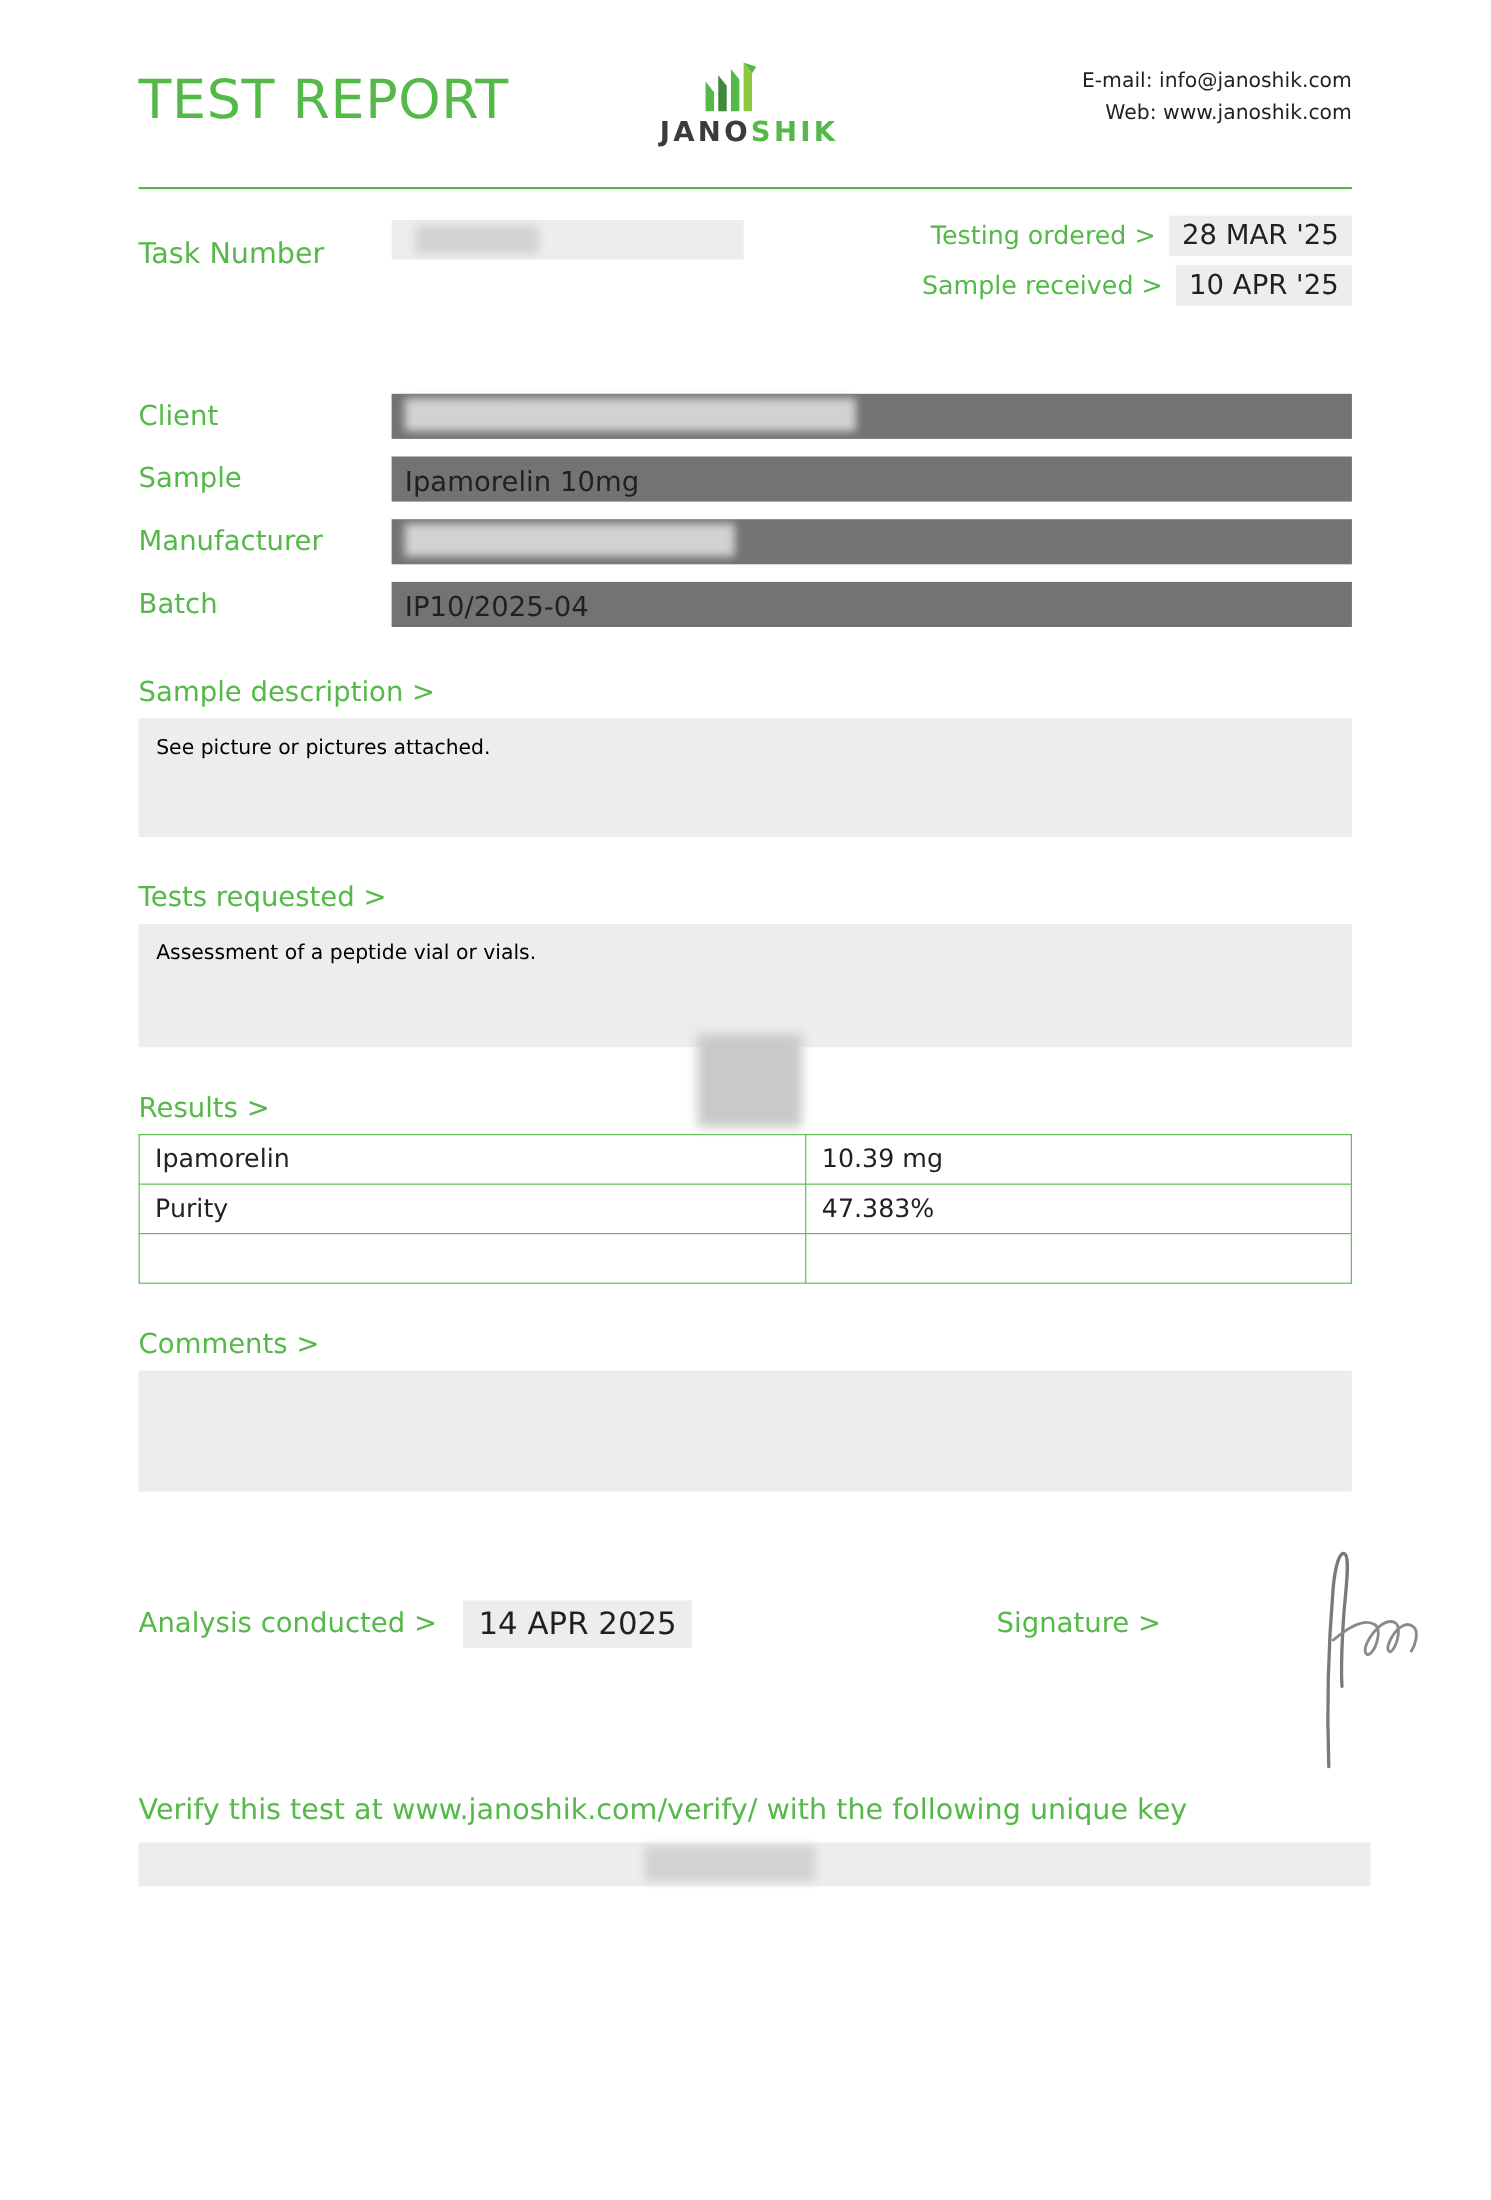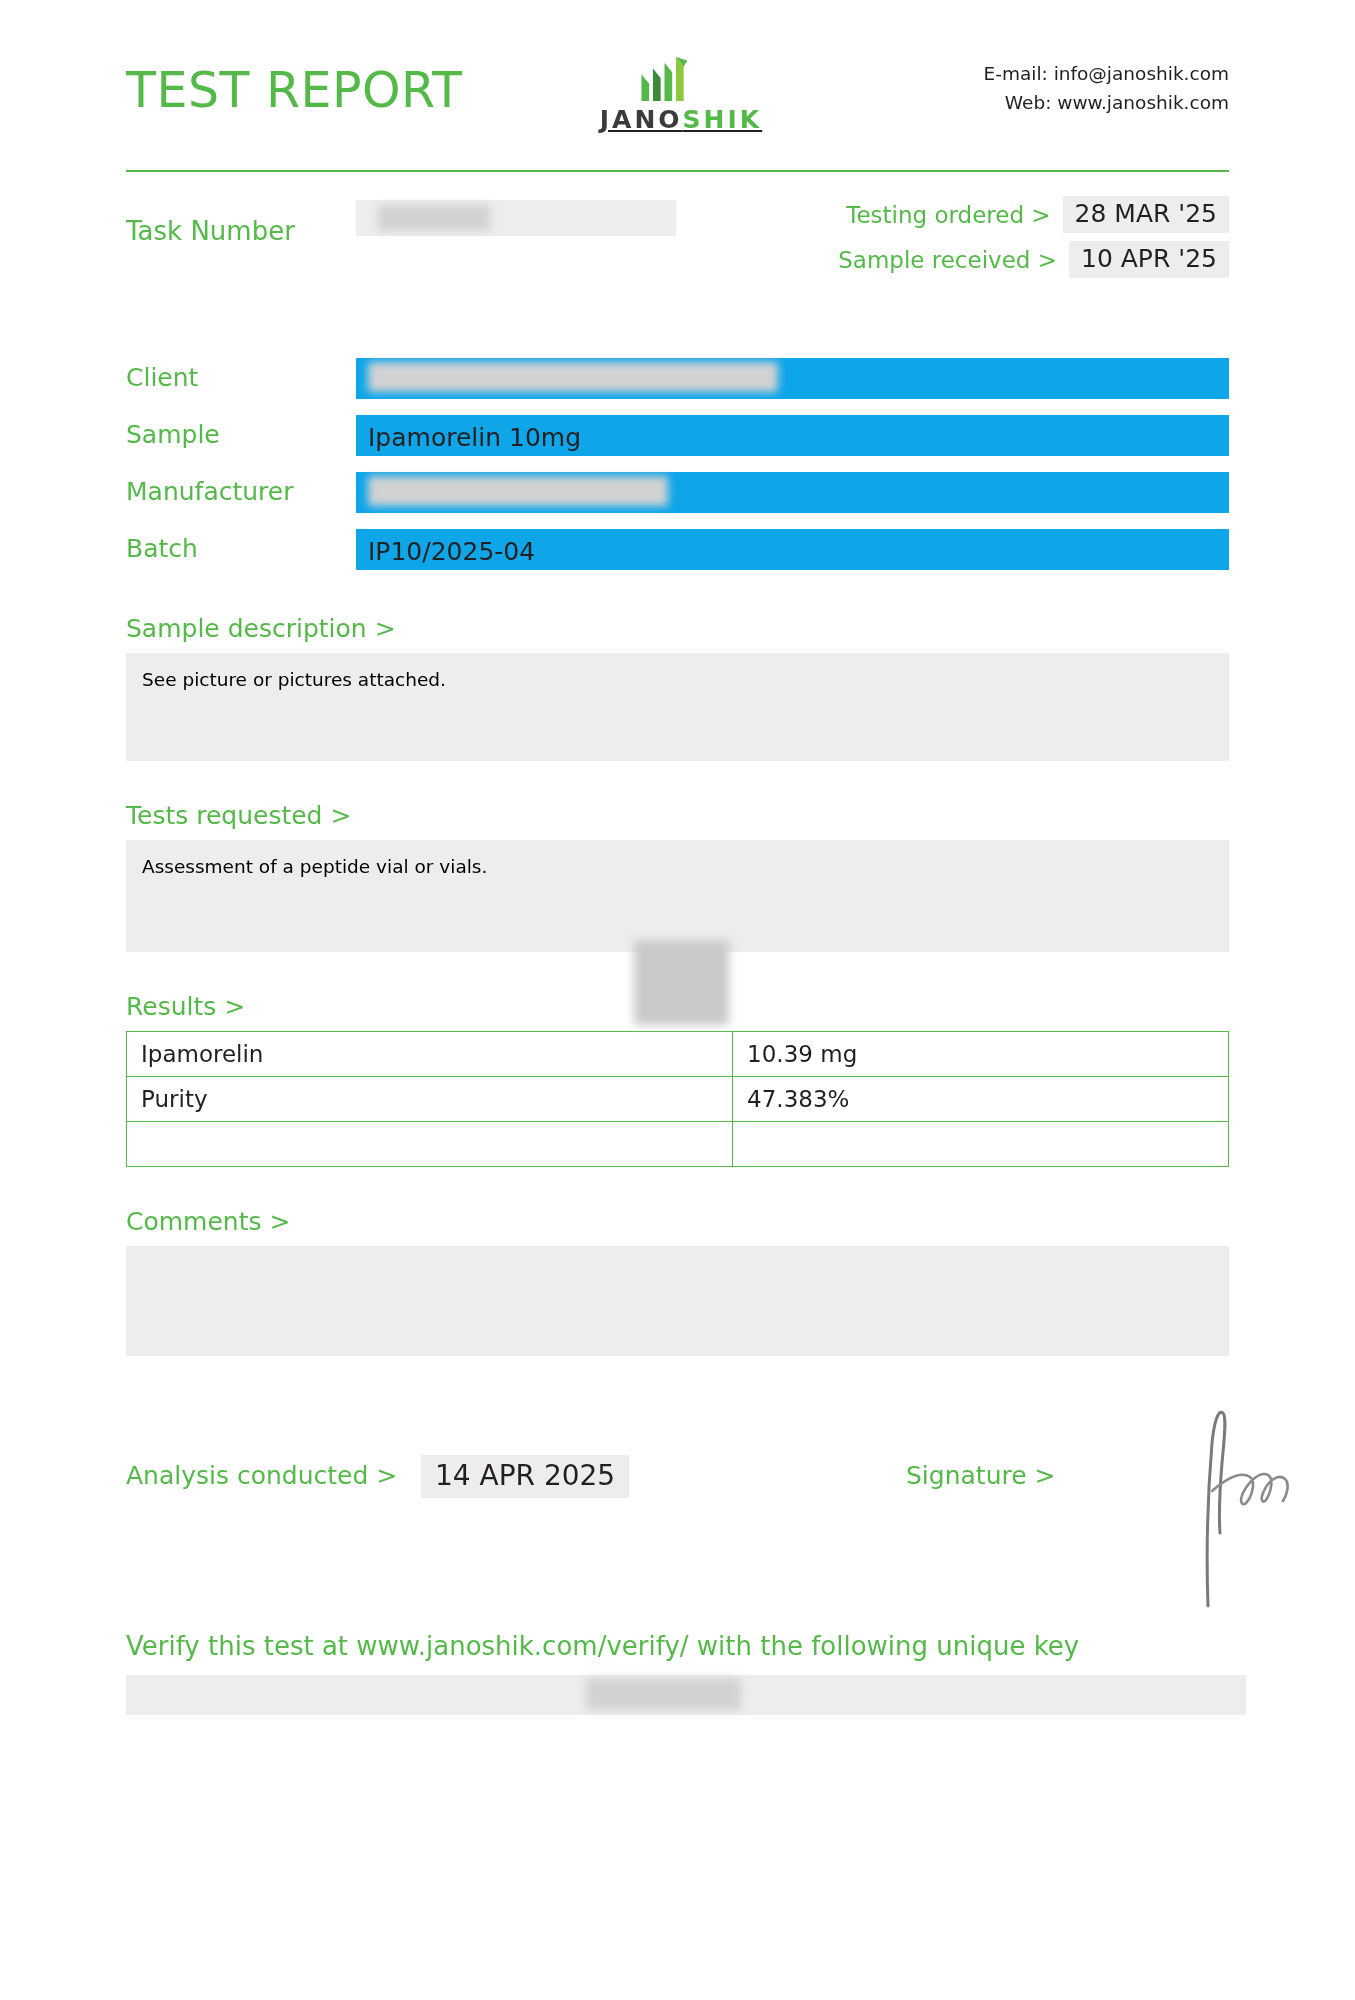--- a/index.html
+++ b/index.html
@@ -47,21 +47,20 @@
   .logo-mark {
     height: 48px;
     display: block;
     margin: 0 auto;
   }
   .logo-text {
     font-size: 25px;
     letter-spacing: 3px;
     font-weight: 700;
     margin-top: 2px;
-    text-decoration: underline;
   }
   .logo-text .dark { color: #3b3b3b; }
   .logo-text .green { color: #54b948; }
 
   .contact {
     position: absolute;
     right: 0;
     top: 60px;
     text-align: right;
     font-size: 18.5px;
@@ -153,21 +152,21 @@
     top: 5px;
     color: #54b948;
     font-size: 25px;
   }
   .info-value {
     position: absolute;
     left: 230px;
     right: 0;
     top: 0;
     height: 41px;
-    background: #0ea5e9;
+    background: #737373;
     font-size: 25px;
     padding: 4px 12px 0 12px;
     box-sizing: border-box;
     line-height: 38px;
   }
   .r-client .redact-inner { left: 12px; top: 4px; width: 410px; height: 30px; }
   .r-manuf  .redact-inner { left: 12px; top: 4px; width: 300px; height: 30px; }
 
   
   .section-title {

